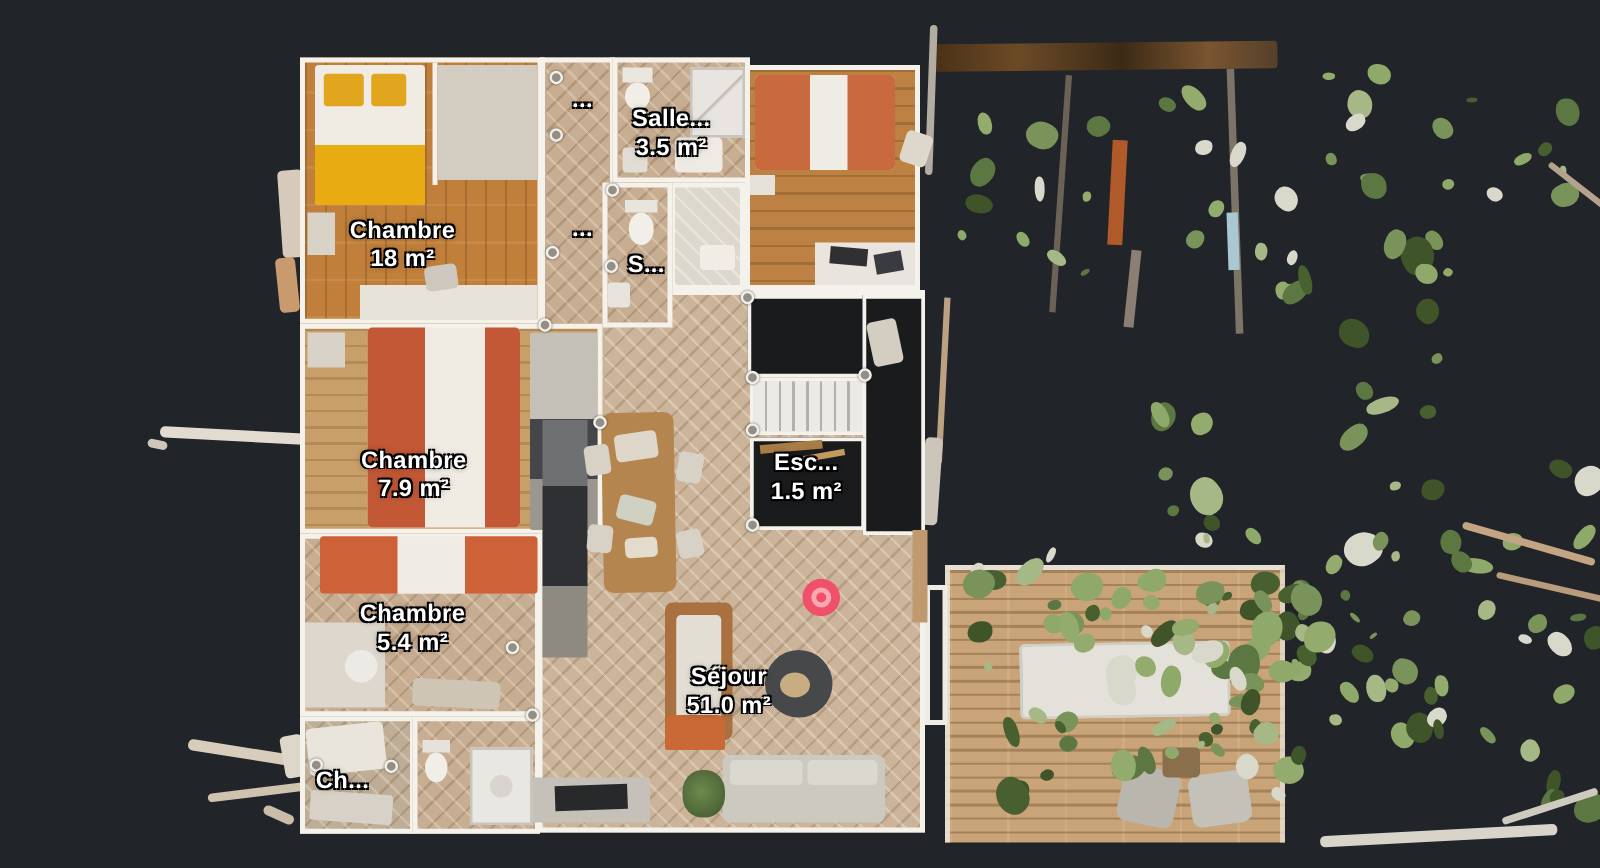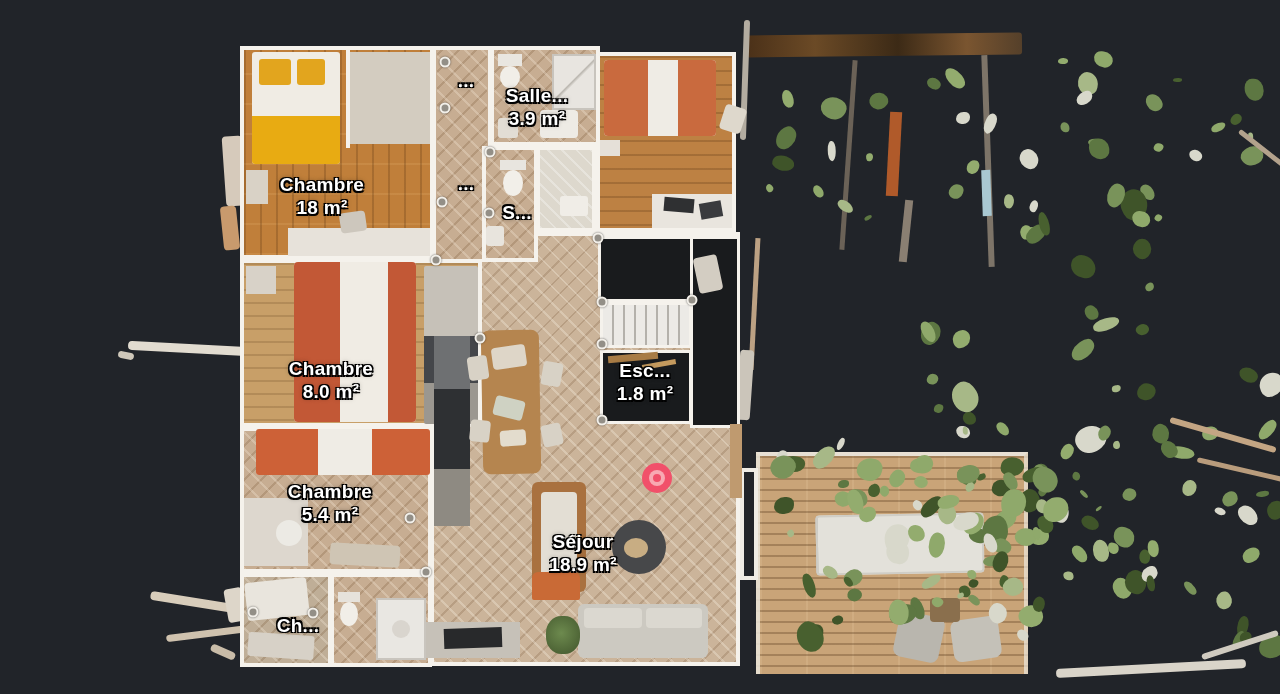--- a/index.html
+++ b/index.html
@@ -383,43 +383,43 @@
       <div class="dot" style="left: 692px; top: 300px;"></div>
       <div class="dot" style="left: 445px; top: 62px;"></div>
     </div>
 
   <div class="label" style="left:322px;top:196px;">
     <span style="display:block;">Chambre</span>
     <span style="display:block;">18 m²</span>
   </div>
   <div class="label" style="left:331px;top:380px;">
     <span style="display:block;">Chambre</span>
-    <span style="display:block;">8.0 m²</span>
+    <span style="display:block;">7.9 m²</span>
   </div>
   <div class="label" style="left:330px;top:503px;">
     <span style="display:block;">Chambre</span>
     <span style="display:block;">5.4 m²</span>
   </div>
-  <div class="label" style="left:298px;top:625px;">
+  <div class="label" style="left:274px;top:625px;">
     <span style="display:block;">Ch...</span>
   </div>
   <div class="label" style="left:537px;top:107px;">
     <span style="display:block;">Salle...</span>
-    <span style="display:block;">3.9 m²</span>
+    <span style="display:block;">3.5 m²</span>
   </div>
   <div class="label" style="left:517px;top:212px;">
     <span style="display:block;">S...</span>
   </div>
   <div class="label" style="left:645px;top:382px;">
     <span style="display:block;">Esc...</span>
-    <span style="display:block;">1.8 m²</span>
+    <span style="display:block;">1.5 m²</span>
   </div>
   <div class="label" style="left:583px;top:553px;">
     <span style="display:block;">Séjour</span>
-    <span style="display:block;">18.9 m²</span>
+    <span style="display:block;">51.0 m²</span>
   </div>
   <div class="label" style="left:466px;top:80px;">
     <span style="display:block;">...</span>
   </div>
   <div class="label" style="left:466px;top:183px;">
     <span style="display:block;">...</span>
   </div>
 
   <div class="marker">
     <div class="m-outer"></div>

